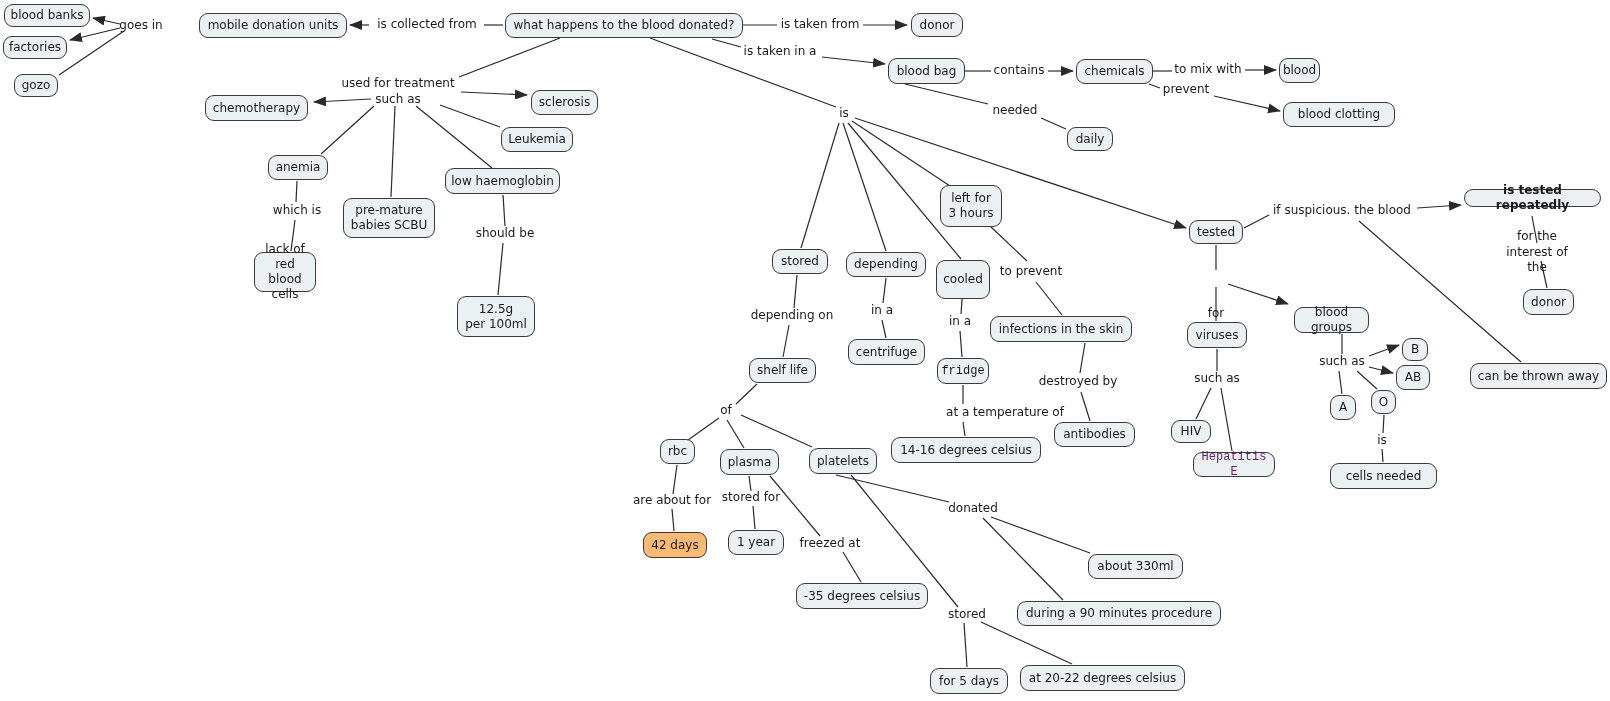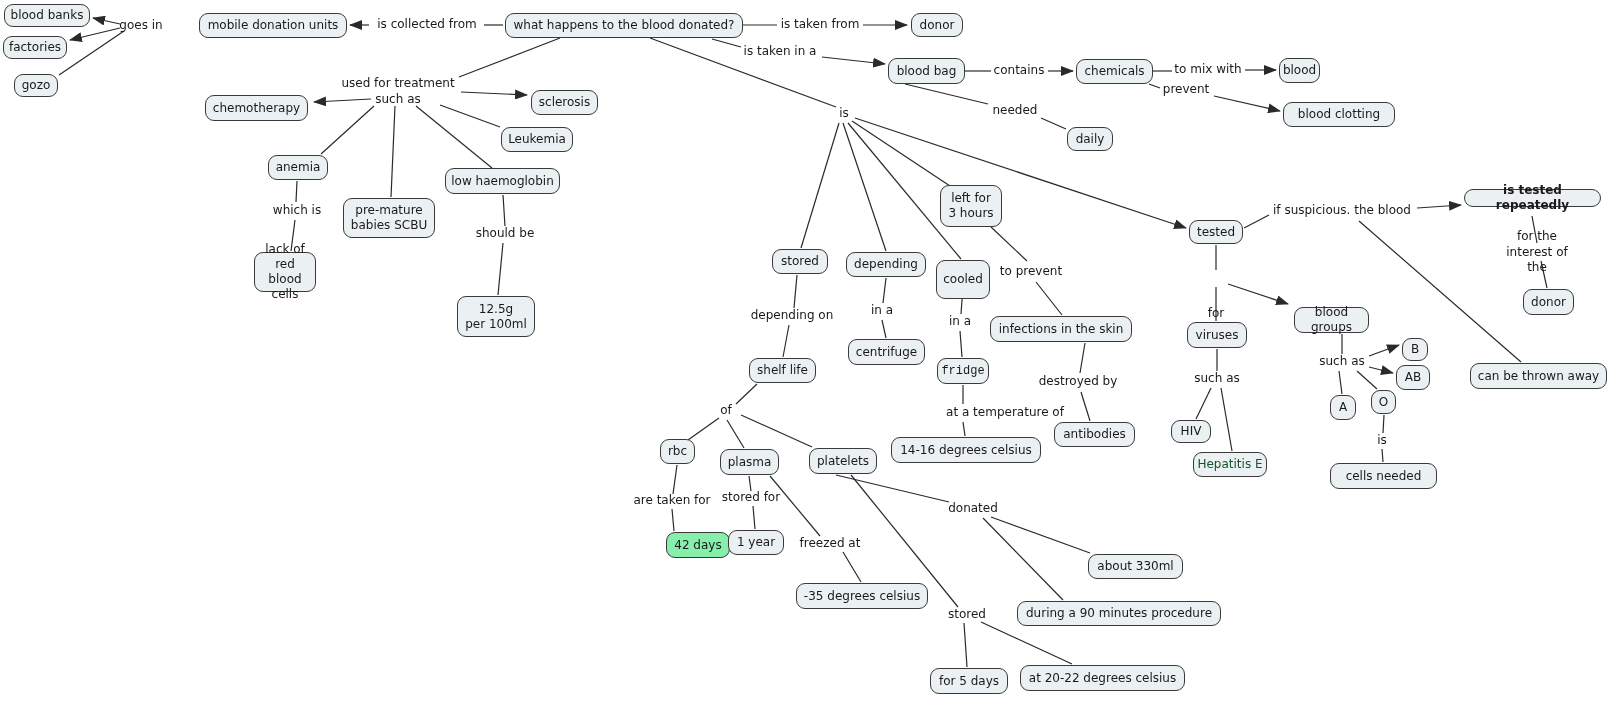--- a/index.html
+++ b/index.html
@@ -142,34 +142,34 @@
     <div class="node" style="left: 936px; top: 260px; width: 54px; height: 39px; background: rgb(235, 241, 243); border: 1px solid rgb(58, 58, 58); color: rgb(26, 26, 26);">cooled</div>
     <div class="node" style="left: 990px; top: 316px; width: 142px; height: 26px; background: rgb(235, 241, 243); border: 1px solid rgb(58, 58, 58); color: rgb(26, 26, 26);">infections in the skin</div>
     <div class="node" style="left: 848px; top: 339px; width: 77px; height: 26px; background: rgb(235, 241, 243); border: 1px solid rgb(58, 58, 58); color: rgb(26, 26, 26);">centrifuge</div>
     <div class="node" style="left: 937px; top: 358px; width: 52px; height: 26px; background: rgb(235, 241, 243); border: 1px solid rgb(58, 58, 58); color: rgb(26, 26, 26); font-family: Liberation Mono, monospace;">fridge</div>
     <div class="node" style="left: 749px; top: 358px; width: 67px; height: 25px; background: rgb(235, 241, 243); border: 1px solid rgb(58, 58, 58); color: rgb(26, 26, 26);">shelf life</div>
     <div class="node" style="left: 1054px; top: 422px; width: 81px; height: 25px; background: rgb(235, 241, 243); border: 1px solid rgb(58, 58, 58); color: rgb(26, 26, 26);">antibodies</div>
     <div class="node" style="left: 891px; top: 437px; width: 150px; height: 26px; background: rgb(235, 241, 243); border: 1px solid rgb(58, 58, 58); color: rgb(26, 26, 26);">14-16 degrees celsius</div>
     <div class="node" style="left: 660px; top: 439px; width: 35px; height: 25px; background: rgb(235, 241, 243); border: 1px solid rgb(58, 58, 58); color: rgb(26, 26, 26);">rbc</div>
     <div class="node" style="left: 720px; top: 449px; width: 59px; height: 26px; background: rgb(235, 241, 243); border: 1px solid rgb(58, 58, 58); color: rgb(26, 26, 26);">plasma</div>
     <div class="node" style="left: 809px; top: 448px; width: 68px; height: 26px; background: rgb(235, 241, 243); border: 1px solid rgb(58, 58, 58); color: rgb(26, 26, 26);">platelets</div>
-    <div class="node" style="left: 643px; top: 532px; width: 64px; height: 26px; background: #86efac; border: 1px solid rgb(58, 58, 58); color: rgb(26, 26, 26); margin-left: 23px;">42 days</div>
+    <div class="node" style="left: 643px; top: 532px; width: 64px; height: 26px; background: #fdba74; border: 1px solid rgb(58, 58, 58); color: rgb(26, 26, 26);">42 days</div>
     <div class="node" style="left: 728px; top: 530px; width: 56px; height: 25px; background: rgb(235, 241, 243); border: 1px solid rgb(58, 58, 58); color: rgb(26, 26, 26);">1 year</div>
     <div class="node" style="left: 796px; top: 583px; width: 132px; height: 26px; background: rgb(235, 241, 243); border: 1px solid rgb(58, 58, 58); color: rgb(26, 26, 26);">-35 degrees celsius</div>
     <div class="node" style="left: 1088px; top: 554px; width: 95px; height: 25px; background: rgb(235, 241, 243); border: 1px solid rgb(58, 58, 58); color: rgb(26, 26, 26);">about 330ml</div>
     <div class="node" style="left: 1017px; top: 601px; width: 204px; height: 25px; background: rgb(235, 241, 243); border: 1px solid rgb(58, 58, 58); color: rgb(26, 26, 26);">during a 90 minutes procedure</div>
     <div class="node" style="left: 930px; top: 668px; width: 78px; height: 26px; background: rgb(235, 241, 243); border: 1px solid rgb(58, 58, 58); color: rgb(26, 26, 26);">for 5 days</div>
     <div class="node" style="left: 1020px; top: 665px; width: 165px; height: 26px; background: rgb(235, 241, 243); border: 1px solid rgb(58, 58, 58); color: rgb(26, 26, 26);">at 20-22 degrees celsius</div>
     <div class="node" style="left: 1189px; top: 220px; width: 54px; height: 24px; background: rgb(235, 241, 243); border: 1px solid rgb(58, 58, 58); color: rgb(26, 26, 26);">tested</div>
     <div class="node" style="left: 1464px; top: 189px; width: 137px; height: 18px; background: rgb(235, 241, 243); border: 1px solid rgb(58, 58, 58); color: rgb(26, 26, 26); font-weight: bold;">is tested repeatedly</div>
     <div class="node" style="left: 1523px; top: 289px; width: 51px; height: 26px; background: rgb(235, 241, 243); border: 1px solid rgb(58, 58, 58); color: rgb(26, 26, 26);">donor</div>
     <div class="node" style="left: 1470px; top: 363px; width: 137px; height: 26px; background: rgb(235, 241, 243); border: 1px solid rgb(58, 58, 58); color: rgb(26, 26, 26);">can be thrown away</div>
     <div class="node" style="left: 1187px; top: 322px; width: 60px; height: 26px; background: rgb(235, 241, 243); border: 1px solid rgb(58, 58, 58); color: rgb(26, 26, 26);">viruses</div>
     <div class="node" style="left: 1171px; top: 420px; width: 40px; height: 23px; background: rgb(235, 241, 243); border: 1px solid rgb(58, 58, 58); color: rgb(26, 26, 26);">HIV</div>
-    <div class="node" style="left: 1193px; top: 452px; width: 74px; height: 25px; background: rgb(235, 241, 243); border: 1px solid rgb(58, 58, 58); color: #14532d;">Hepatitis E</div>
+    <div class="node" style="left: 1193px; top: 452px; width: 82px; height: 25px; background: rgb(235, 241, 243); border: 1px solid rgb(58, 58, 58); color: #701a75; font-family: Liberation Mono, monospace;">Hepatitis E</div>
     <div class="node" style="left: 1294px; top: 307px; width: 75px; height: 26px; background: rgb(235, 241, 243); border: 1px solid rgb(58, 58, 58); color: rgb(26, 26, 26);">blood groups</div>
     <div class="node" style="left: 1402px; top: 338px; width: 26px; height: 23px; background: rgb(235, 241, 243); border: 1px solid rgb(58, 58, 58); color: rgb(26, 26, 26);">B</div>
     <div class="node" style="left: 1396px; top: 365px; width: 34px; height: 25px; background: rgb(235, 241, 243); border: 1px solid rgb(58, 58, 58); color: rgb(26, 26, 26);">AB</div>
     <div class="node" style="left: 1330px; top: 395px; width: 26px; height: 25px; background: rgb(235, 241, 243); border: 1px solid rgb(58, 58, 58); color: rgb(26, 26, 26);">A</div>
     <div class="node" style="left: 1371px; top: 390px; width: 25px; height: 24px; background: rgb(235, 241, 243); border: 1px solid rgb(58, 58, 58); color: rgb(26, 26, 26);">O</div>
     <div class="node" style="left: 1330px; top: 463px; width: 107px; height: 26px; background: rgb(235, 241, 243); border: 1px solid rgb(58, 58, 58); color: rgb(26, 26, 26);">cells needed</div>
     <div class="edge-label" style="left: 141px; top: 26px; color: rgb(26, 26, 26);">goes in</div>
     <div class="edge-label" style="left: 427px; top: 25px; color: rgb(26, 26, 26);">is collected from</div>
     <div class="edge-label" style="left: 820px; top: 25px; color: rgb(26, 26, 26);">is taken from</div>
     <div class="edge-label" style="left: 780px; top: 52px; color: rgb(26, 26, 26);">is taken in a</div>
@@ -182,21 +182,21 @@
     <div class="edge-label" style="left: 297px; top: 211px; color: rgb(26, 26, 26);">which is</div>
     <div class="edge-label" style="left: 505px; top: 234px; color: rgb(26, 26, 26);">should be</div>
     <div class="edge-label" style="left: 844px; top: 114px; color: rgb(26, 26, 26);">is</div>
     <div class="edge-label" style="left: 1031px; top: 272px; color: rgb(26, 26, 26);">to prevent</div>
     <div class="edge-label" style="left: 882px; top: 311px; color: rgb(26, 26, 26);">in a</div>
     <div class="edge-label" style="left: 960px; top: 322px; color: rgb(26, 26, 26);">in a</div>
     <div class="edge-label" style="left: 792px; top: 316px; color: rgb(26, 26, 26);">depending on</div>
     <div class="edge-label" style="left: 1078px; top: 382px; color: rgb(26, 26, 26);">destroyed by</div>
     <div class="edge-label" style="left: 963px; top: 413px; color: rgb(26, 26, 26); margin-left: 42px;">at a temperature of</div>
     <div class="edge-label" style="left: 726px; top: 411px; color: rgb(26, 26, 26);">of</div>
-    <div class="edge-label" style="left: 672px; top: 501px; color: rgb(26, 26, 26);">are taken for</div>
+    <div class="edge-label" style="left: 672px; top: 501px; color: rgb(26, 26, 26);">are about for</div>
     <div class="edge-label" style="left: 751px; top: 498px; color: rgb(26, 26, 26);">stored for</div>
     <div class="edge-label" style="left: 830px; top: 544px; color: rgb(26, 26, 26);">freezed at</div>
     <div class="edge-label" style="left: 973px; top: 509px; color: rgb(26, 26, 26);">donated</div>
     <div class="edge-label" style="left: 967px; top: 615px; color: rgb(26, 26, 26);">stored</div>
     <div class="edge-label" style="left: 1342px; top: 211px; color: rgb(26, 26, 26);">if suspicious. the blood</div>
     <div class="edge-label" style="left: 1537px; top: 252px; color: rgb(26, 26, 26);">for the interest of the</div>
     <div class="edge-label" style="left: 1216px; top: 278px; color: rgb(26, 26, 26); margin-top: 36px;">for</div>
     <div class="edge-label" style="left: 1217px; top: 379px; color: rgb(26, 26, 26);">such as</div>
     <div class="edge-label" style="left: 1342px; top: 362px; color: rgb(26, 26, 26);">such as</div>
     <div class="edge-label" style="left: 1382px; top: 441px; color: rgb(26, 26, 26);">is</div>

